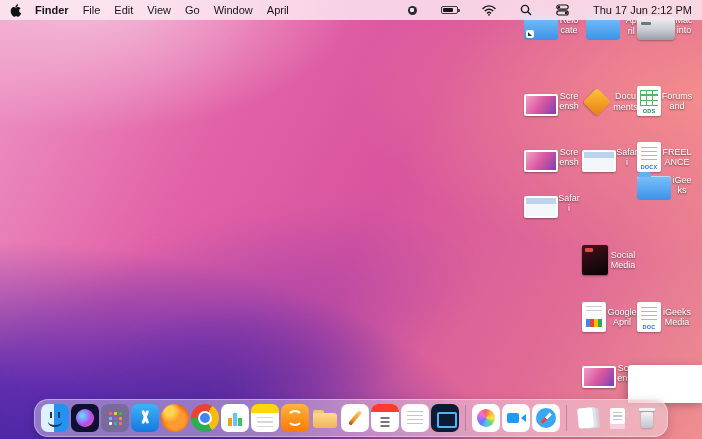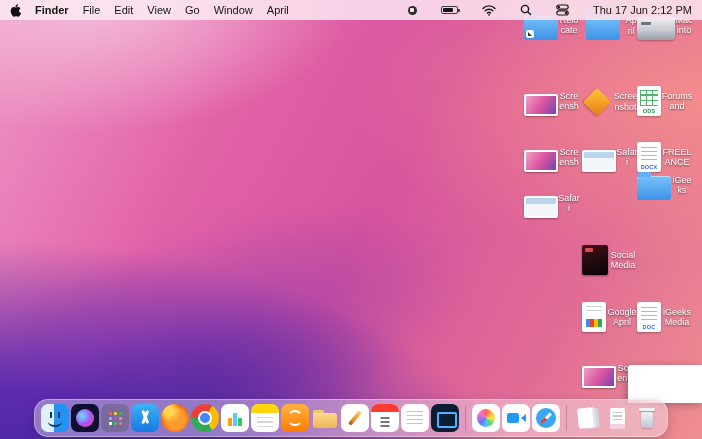--- a/index.html
+++ b/index.html
@@ -263,21 +263,21 @@
   <div class="dicon" style="left:524px;top:84px">
     <div class="ig k-image">
         <span class="art"></span>
       </div>
     <div class="dlabel">Screenshot 2021-06...4.04 PM</div>
   </div>
   <div class="dicon" style="left:582px;top:84px">
     <div class="ig k-sketch">
         <span class="art"></span>
       </div>
-    <div class="dlabel">Screenshot</div>
+    <div class="dlabel">Documents</div>
   </div>
   <div class="dicon" style="left:637px;top:84px">
     <div class="ig k-sheet">
         <span class="art page">
           <span class="badge">ODS</span>
         </span>
       </div>
     <div class="dlabel">Forums and Comme...an-9.ods</div>
   </div>
 

